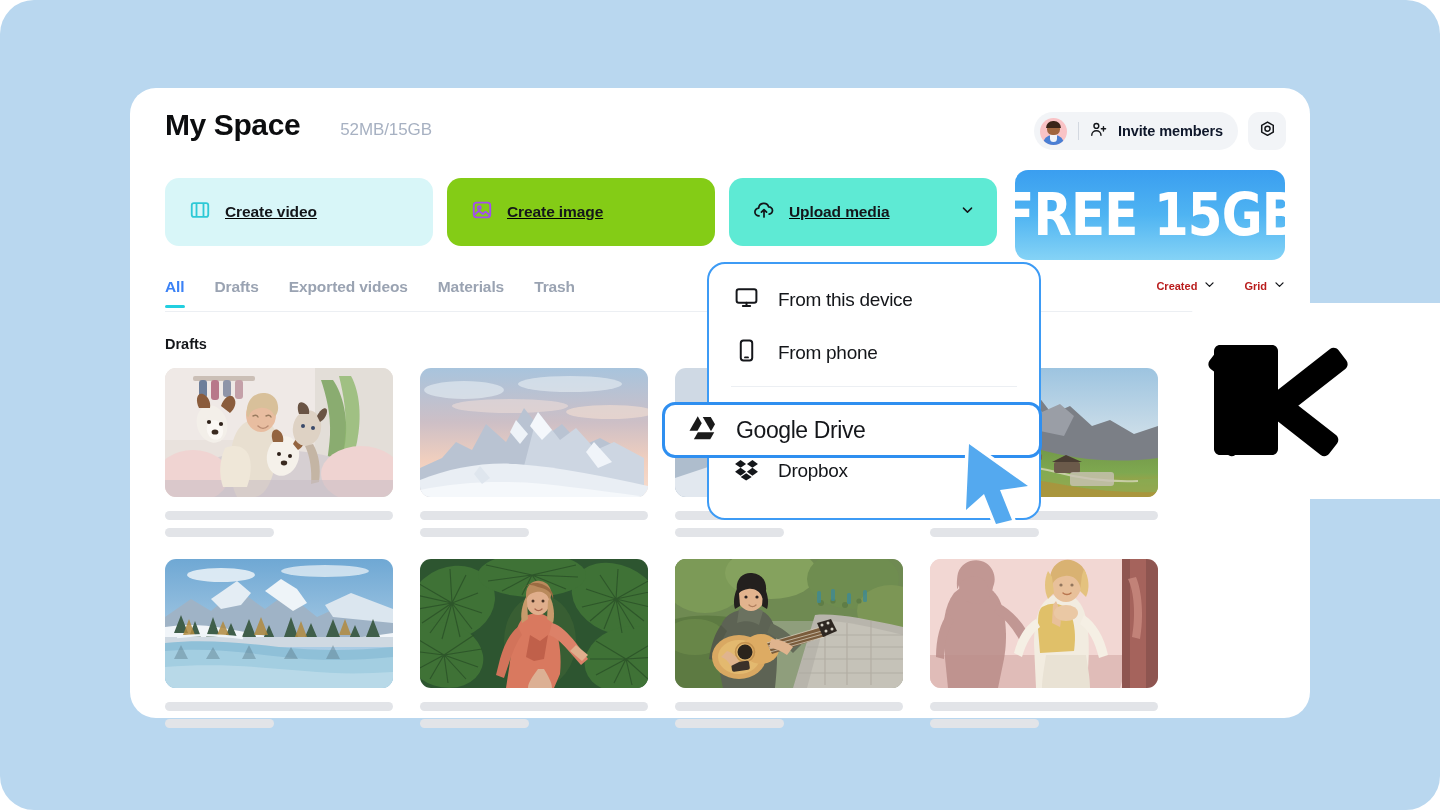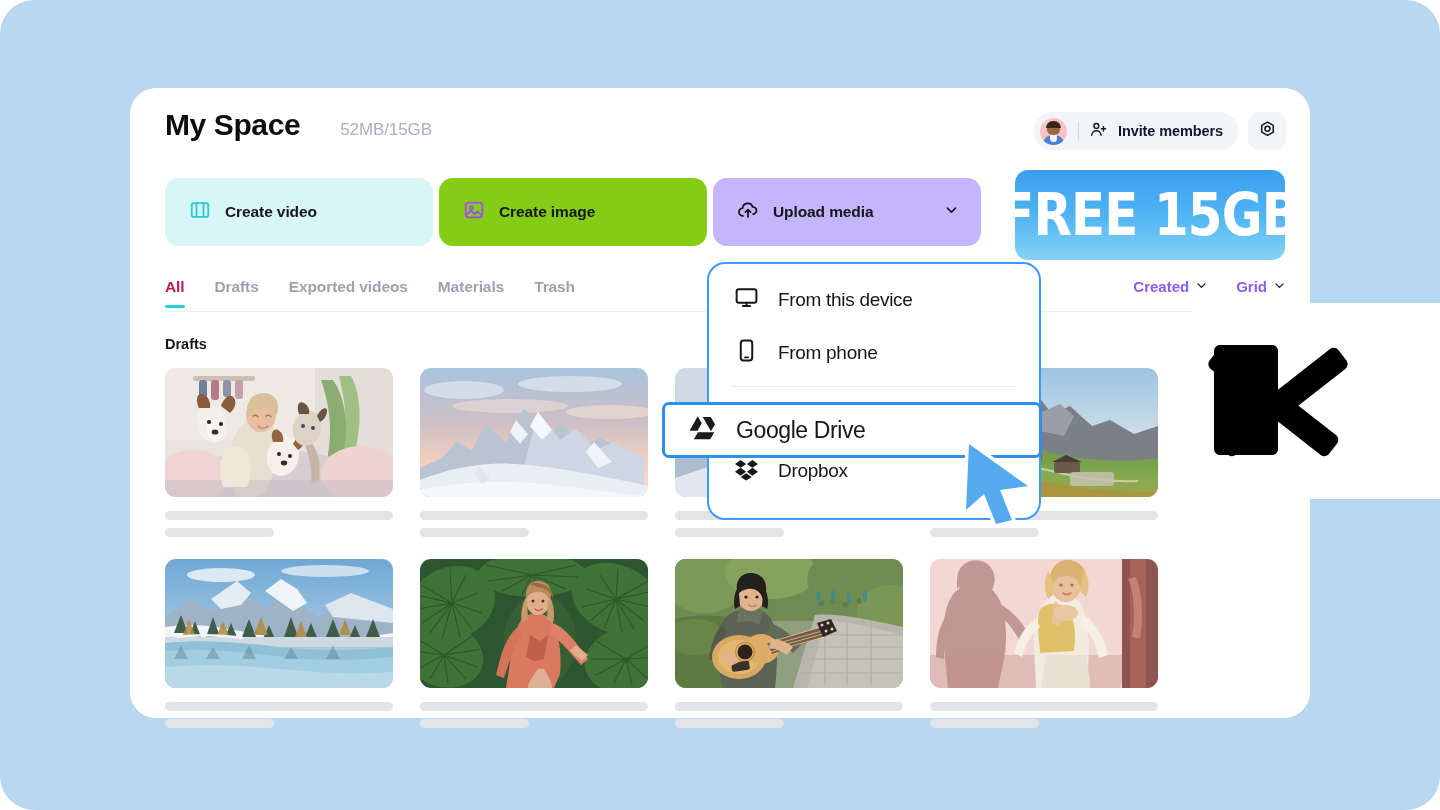--- a/index.html
+++ b/index.html
@@ -39,28 +39,28 @@
   .avatar .body { position:absolute; left:3px; top:17px; width:21px; height:12px; border-radius:9px 9px 0 0; background:#4a7fd4; }
   .avatar .collar { position:absolute; left:10px; top:16px; width:7px; height:8px; background:#f0f4fa; border-radius:0 0 4px 4px; }
   .vdiv { width: 1px; height: 18px; background: #d3d8e0; }
   .invite-label { font-size: 14.5px; font-weight: 600; color: #0f172a; letter-spacing: -0.1px; white-space: nowrap; }
   .gear-btn {
     width: 38px; height: 38px; border-radius: 11px; background: #f2f4f7;
     display: flex; align-items: center; justify-content: center;
   }
 
   
-  .actions { position: absolute; left: 35px; top: 90px; display: flex; gap: 6px; }
+  .actions { position: absolute; left: 35px; top: 90px; display: flex; gap: 14px; text-decoration: underline; }
   .act-btn {
     height: 68px; border-radius: 14px; display: flex; align-items: center;
     padding-left: 24px; gap: 14px;
   }
   .act-video { width: 268px; background: #d8f6f8; }
   .act-image { width: 268px; background: #84cc16; }
-  .act-upload { width: 268px; background: #c4b5fd; position: relative; }
+  .act-upload { width: 268px; background: #5eead4; position: relative; }
   .act-label { font-size: 15.5px; font-weight: 600; color: #14161a; letter-spacing: -0.1px; }
   .chev-right { position: absolute; right: 22px; top: 50%; transform: translateY(-50%); }
 
   
   .free-badge {
     position: absolute; left: 885px; top: 82px; width: 270px; height: 90px;
     border-radius: 13px;
     background: linear-gradient(180deg, #3a9ef0 0%, #4fb4f2 50%, #85d3f6 100%);
     display: flex; align-items: center; justify-content: center;
   }
@@ -68,28 +68,28 @@
     font-family: "DejaVu Sans", sans-serif;
     font-size: 58px; font-weight: 700; color: #ffffff;
     letter-spacing: -1px; transform: scaleX(0.86); white-space: nowrap;
     line-height: 1;
   }
 
   
   .tabs-bar { position: absolute; left: 35px; top: 190px; right: 24px; height: 40px; }
   .tabs { display: flex; gap: 30px; }
   .tab { font-size: 15.5px; font-weight: 600; color: #9aa3b2; letter-spacing: -0.1px; position: relative; padding-bottom: 12px; }
-  .tab.active { color: #be185d; }
+  .tab.active { color: #3b82f6; }
   .tab.active::after {
     content: ""; position: absolute; left: 0; bottom: 0; width: 100%; height: 3px;
     background: #22cfe0; border-radius: 2px;
   }
   .tabs-underline { position: absolute; left: 0; right: 0; top: 33px; height: 1px; background: #eceff3; }
   .tabs-right { position: absolute; right: 0; top: 0; display: flex; gap: 28px; }
-  .sort-ctl { display: flex; align-items: center; gap: 6px; font-size: 15px; font-weight: 600; color: #8b5cf6; }
+  .sort-ctl { display: flex; align-items: center; gap: 6px; font-size: 11px; font-weight: 600; color: #b91c1c; }
 
   
   .section-title { position: absolute; left: 35px; top: 248px; font-size: 14.5px; font-weight: 700; color: #14161a; }
 
   
   .grid { position: absolute; left: 35px; top: 280px; width: 1110px; display: flex; flex-wrap: wrap; gap: 22px 27px; }
   .card { width: 228px; }
   .thumb { width: 228px; height: 129px; border-radius: 11px; overflow: hidden; position: relative; }
   .thumb svg { display: block; width: 100%; height: 100%; }
   .skel { height: 9px; border-radius: 5px; background: #e2e4e8; }
@@ -110,21 +110,21 @@
   }
   .menu-item {
     display: flex; align-items: center; gap: 19px; height: 53px; padding-left: 25px;
   }
   .menu-label { font-size: 19px; font-weight: 500; color: #14161a; letter-spacing: -0.3px; }
   .menu-div { height: 1px; background: #eceff3; margin: 7px 22px 6px 22px; }
   .menu-item.dropbox { padding-left: 25px; height: 52px; }
 
   .gdrive-highlight {
     position: absolute; left: -47px; top: 138px; width: 380px; height: 56px;
-    background: #ffffff; border: 3px solid #2f8ff0; border-radius: 7px;
+    background: #ffffff; border: 3px solid #2f8ff0; border-radius: 13px;
     display: flex; align-items: center; gap: 19px; padding-left: 22px;
   }
   .gdrive-label { font-size: 23px; font-weight: 500; color: #14161a; letter-spacing: -0.4px; }
 
   .cursor { position: absolute; left: 962px; top: 440px; z-index: 40; }
 </style>
 </head>
 <body>
 
 <div id="stage">

